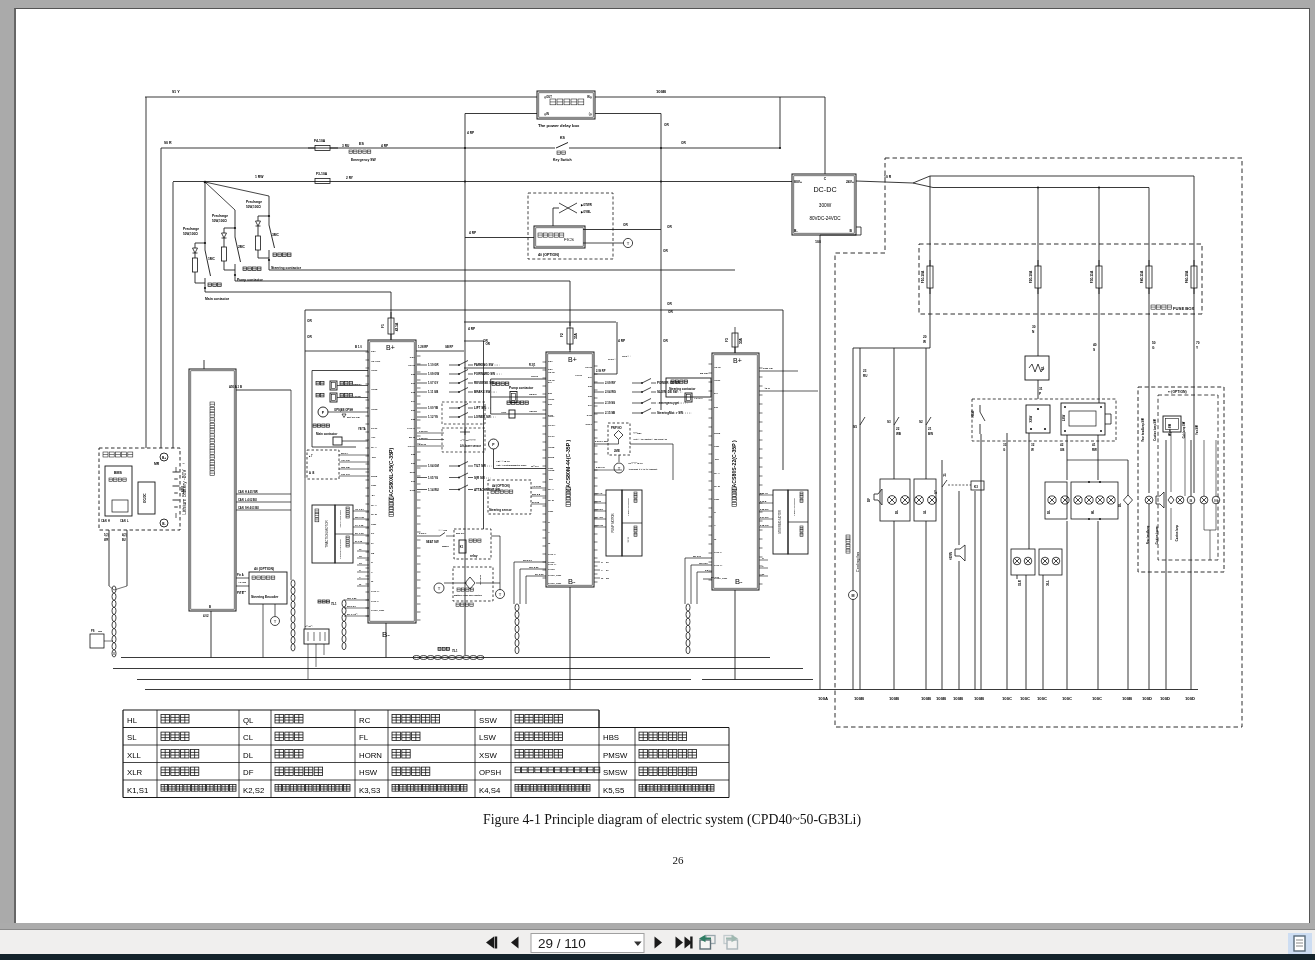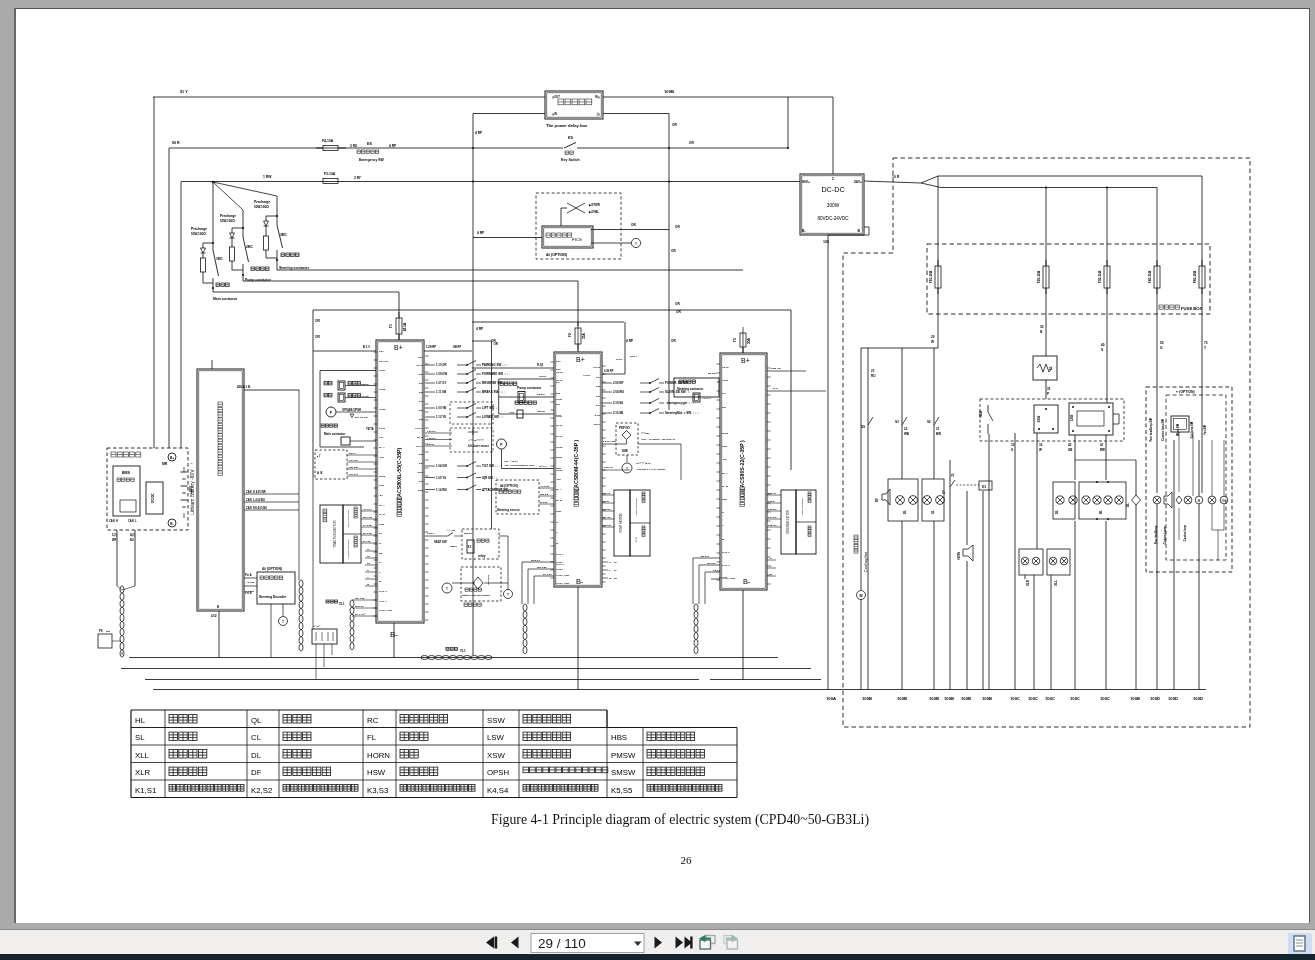--- a/index.html
+++ b/index.html
@@ -1,12 +1,12 @@
 <!DOCTYPE html>
-<html><head><meta charset="utf-8"><style>html,body{margin:0;padding:0;width:1315px;height:960px;overflow:hidden;background:#aaa;font-family:"Liberation Sans",sans-serif;}#page{position:absolute;left:14px;top:8px;width:1293px;height:914px;background:#fff;border:1px solid #555;border-left:2px solid #666;}#svgw{position:absolute;left:16px;top:0;width:1297px;height:960px;}</style></head><body>
+<html><head><meta charset="utf-8"><style>html,body{margin:0;padding:0;width:1315px;height:960px;overflow:hidden;background:#aaa;font-family:"Liberation Sans",sans-serif;}#page{position:absolute;left:14px;top:8px;width:1293px;height:914px;background:#fff;border:1px solid #555;border-left:2px solid #666;}#svgw{position:absolute;left:8px;top:0;width:1297px;height:960px;}</style></head><body>
 <div id="page"></div>
 <div id="svgw"><svg width="1315" height="960" viewBox="0 0 1315 960">
       <line x1="137" y1="97" x2="817" y2="97" stroke="#161616" stroke-width="0.85"></line>
       <text x="164" y="93" font-family="Liberation Sans, sans-serif" font-size="3.8" text-anchor="start" font-weight="bold" fill="#000">91 Y</text>
       <text x="648" y="93" font-family="Liberation Sans, sans-serif" font-size="4.2" text-anchor="start" font-weight="bold" fill="#000">100B</text>
       <line x1="138" y1="97" x2="138" y2="448" stroke="#161616" stroke-width="0.85"></line>
       <line x1="153" y1="148" x2="772" y2="148" stroke="#161616" stroke-width="0.85"></line>
       <text x="156" y="144" font-family="Liberation Sans, sans-serif" font-size="3.6" text-anchor="start" font-weight="bold" fill="#000">90 R</text>
       <line x1="153" y1="148" x2="153" y2="448" stroke="#161616" stroke-width="0.85"></line>
       <rect x="307" y="145.5" width="15" height="5" fill="none" stroke="#161616" stroke-width="0.8"></rect>

